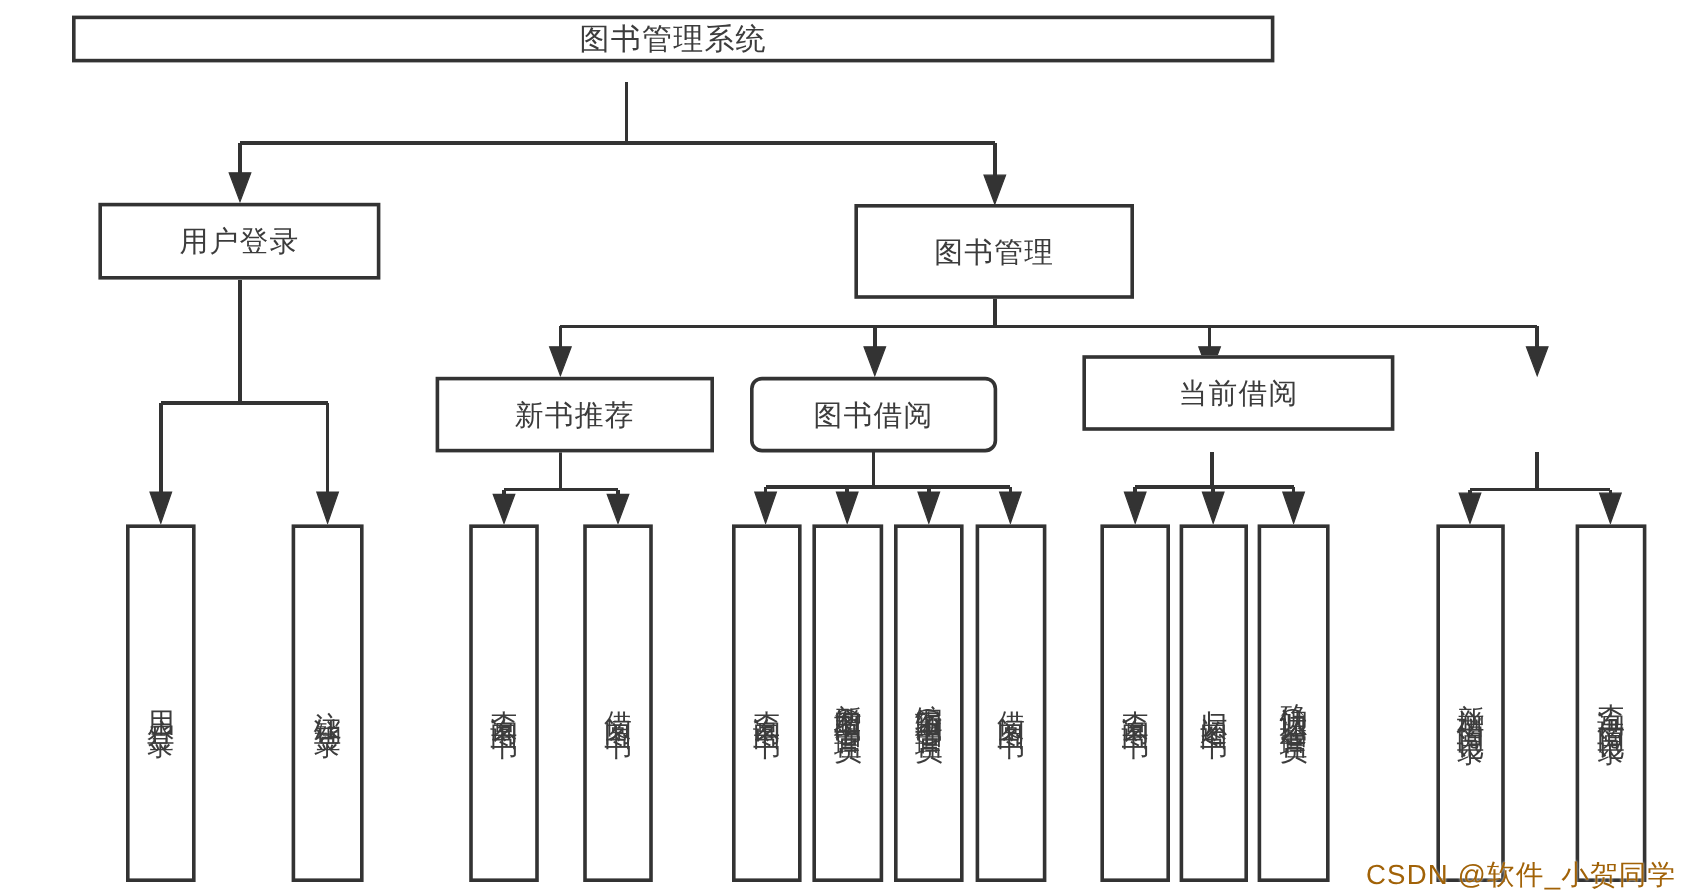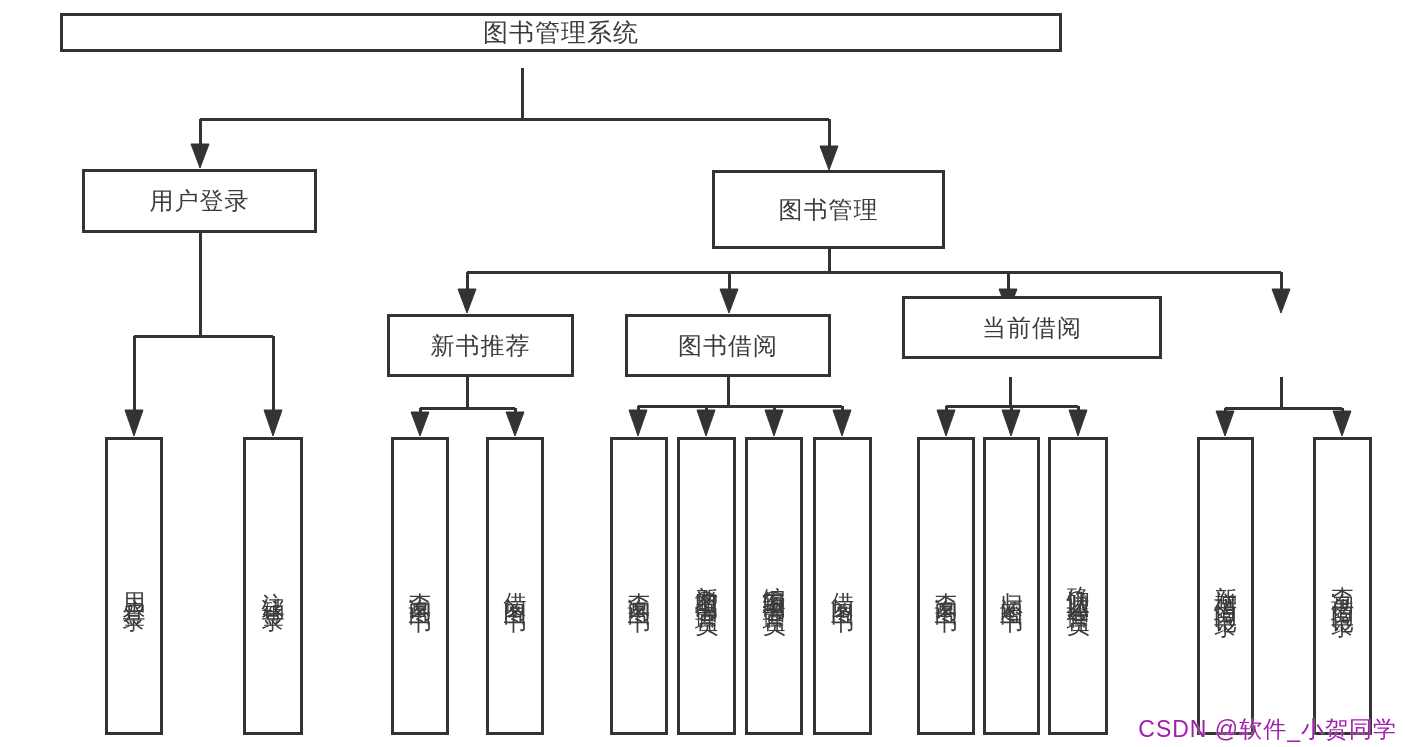--- a/index.html
+++ b/index.html
@@ -51,21 +51,21 @@
     letter-spacing: 6px;
     line-height: 1;
     max-height: 286px;
   }
   .vnode.longtext span { letter-spacing: 4px; }
   #watermark {
     position: absolute;
     right: 8px;
     top: 714px;
     font-size: 23px;
-    color: #a21caf;
+    color: #a16207;
     text-shadow: 0 0 2px #ffffff;
     letter-spacing: 1px;
     z-index: 5;
     pointer-events: none;
   }
 </style>
 </head>
 <body>
 
 <div id="canvas">
@@ -130,22 +130,22 @@
     <polygon points="1216,411 1234,411 1225,436" shape-rendering="auto"></polygon>
     <line x1="1342" y1="408" x2="1342" y2="415"></line>
     <polygon points="1333,411 1351,411 1342,436" shape-rendering="auto"></polygon>
   </svg>
 
   <div class="node root" style="left:31px; top:13px; width:1002px; height:39px;margin-left:29px;">图书管理系统</div>
 
   <div class="node" style="left:82px; top:169px; width:235px; height:64px;">用户登录</div>
   <div class="node" style="left:712px; top:170px; width:233px; height:79px;">图书管理</div>
 
-  <div class="node" style="left:363px; top:314px; width:187px; height:63px;margin-left:24px;">新书推荐</div>
-  <div class="node" style="left:625px; top:314px; width:206px; height:63px;">图书借阅</div>
+  <div class="node" style="left:363px; top:314px; width:232px; height:63px;">新书推荐</div>
+  <div class="node" style="left:625px; top:314px; width:206px; height:63px;border-radius:10px;">图书借阅</div>
   <div class="node" style="left:902px; top:296px; width:260px; height:63px;">当前借阅</div>
 
   <div class="vnode" style="left:105px; width:58px;">
     <span>用户登录</span>
   </div>
   <div class="vnode" style="left:243px; width:60px;">
     <span>注销登录</span>
   </div>
 
   <div class="vnode" style="left:391px; width:58px;">

